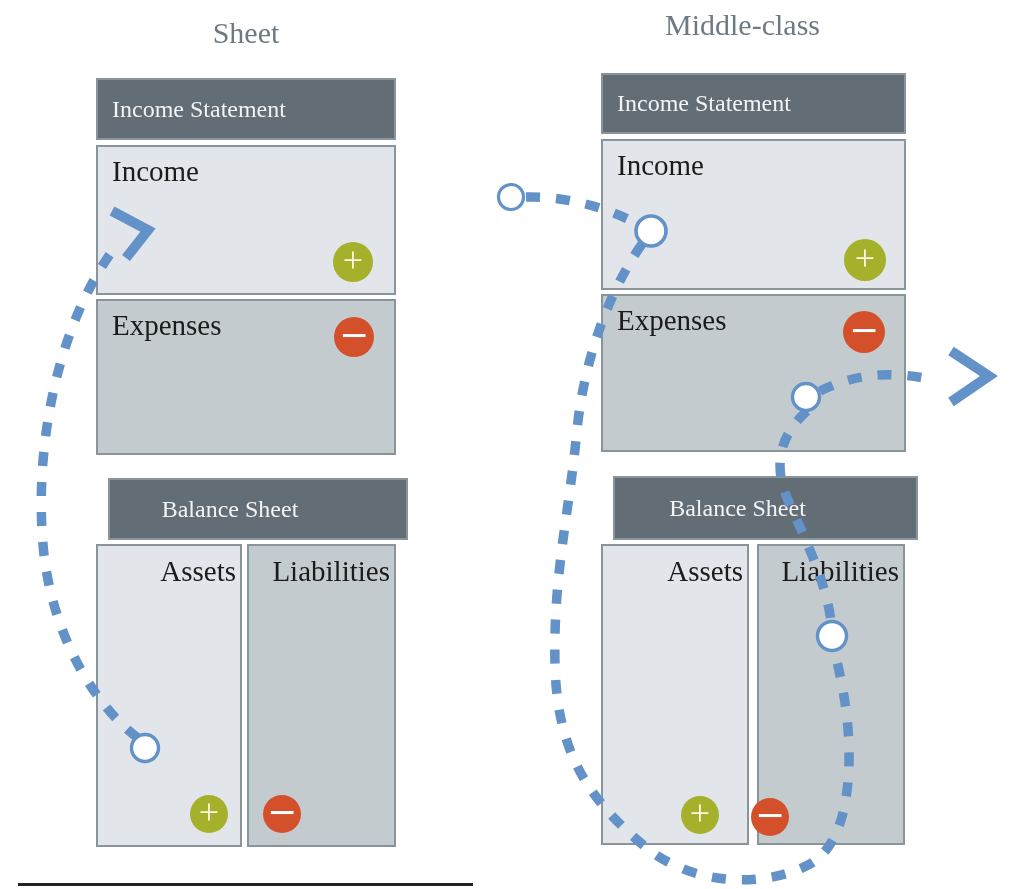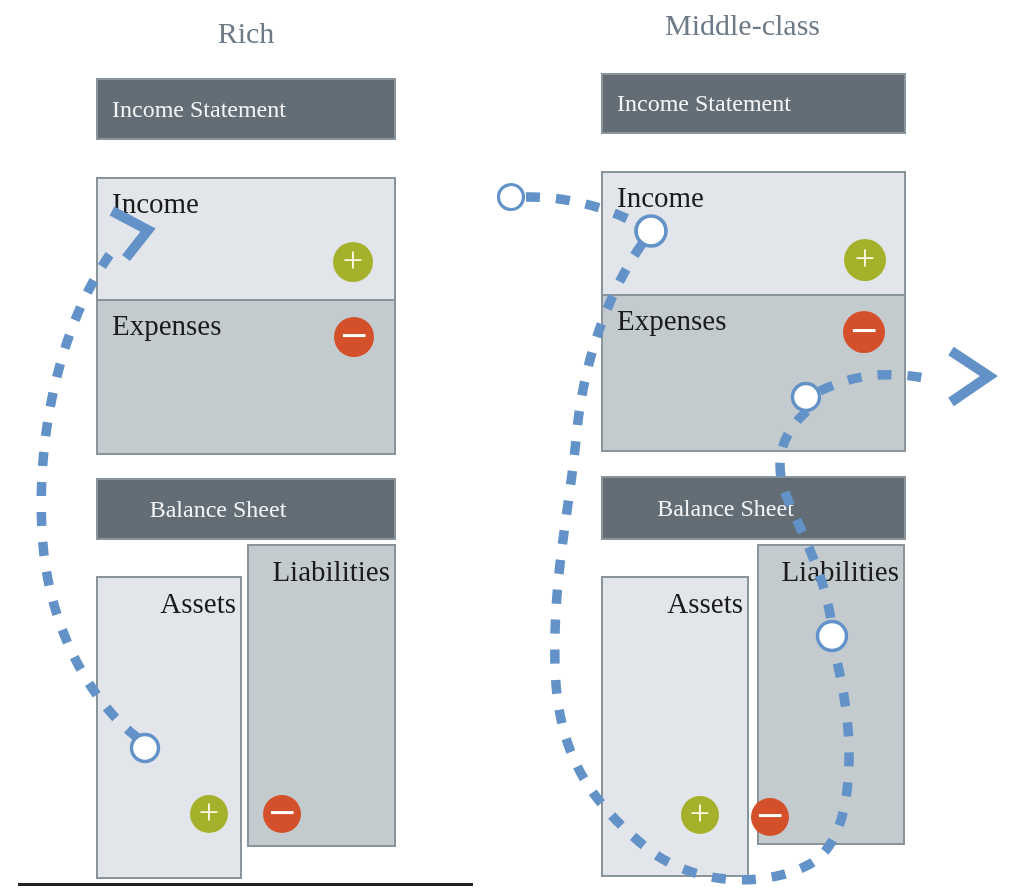--- a/index.html
+++ b/index.html
@@ -23,27 +23,27 @@
     font-size:30px;font-weight:400;color:var(--title-text);
   }
   .t-rich{left:96px;top:16px;width:300px;}
   .t-mc{left:590px;top:8px;width:305px;font-family:Liberation Serif, serif;}
 
   .hdr{
     position:absolute;background:var(--header-bg);
     border:2px solid var(--box-border);
     display:flex;align-items:center;padding-left:14px;
   }
-  .hdr.center{justify-content:center;padding-left:0;padding-right:56px;}
+  .hdr.center{justify-content:center;padding-left:0;padding-right:56px;margin-left:12px;}
   .hdr-text{color:var(--header-text);font-size:24px;}
 
   .sect{
     position:absolute;border:2px solid var(--box-border);
   }
-  .sect.light{background:var(--light-bg);margin-top:32px;}
+  .sect.light{background:var(--light-bg);}
   .sect.medium{background:var(--medium-bg);}
   .lbl{
     display:block;color:var(--label-text);
     font-size:29px;padding:8px 0 0 14px;
   }
   .sect.col .lbl{text-align:right;padding:9px 4px 0 4px;}
 
   
   .b-r-ish{left:96px;top:78px;width:300px;height:62px;}
   .b-r-income{left:96px;top:145px;width:300px;height:150px;}
@@ -86,21 +86,21 @@
     position:absolute;left:18px;top:883px;width:455px;height:3px;
     background:#222222;
   }
 </style>
 </head>
 <body>
 
 <div class="stage">
 
   <section>
-    <h2 class="panel-title t-rich">Rich</h2>
+    <h2 class="panel-title t-rich">Sheet</h2>
 
     <div class="hdr b-r-ish">
       <span class="hdr-text">Income Statement</span>
     </div>
     <div class="sect light b-r-income">
       <span class="lbl">Income</span>
     </div>
     <div class="sect medium b-r-exp">
       <span class="lbl">Expenses</span>
     </div>

